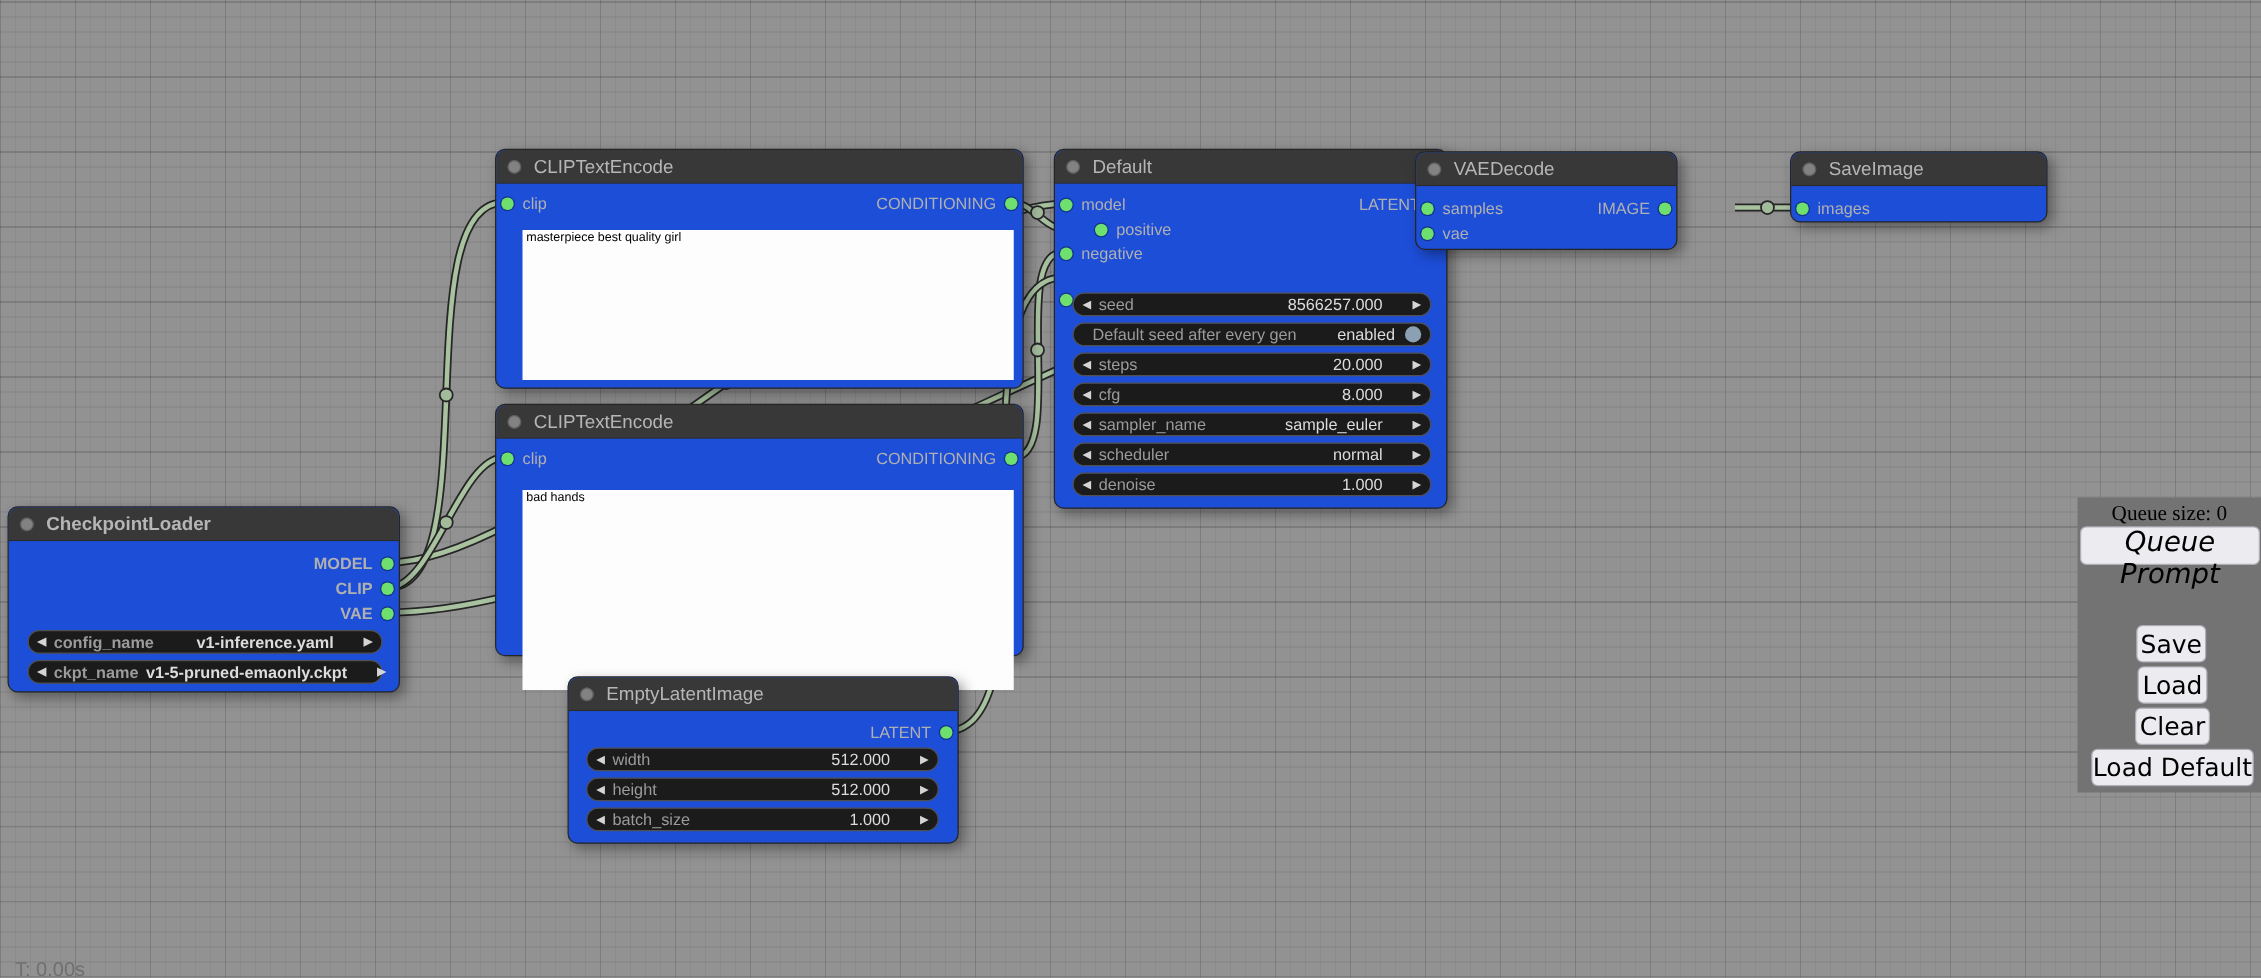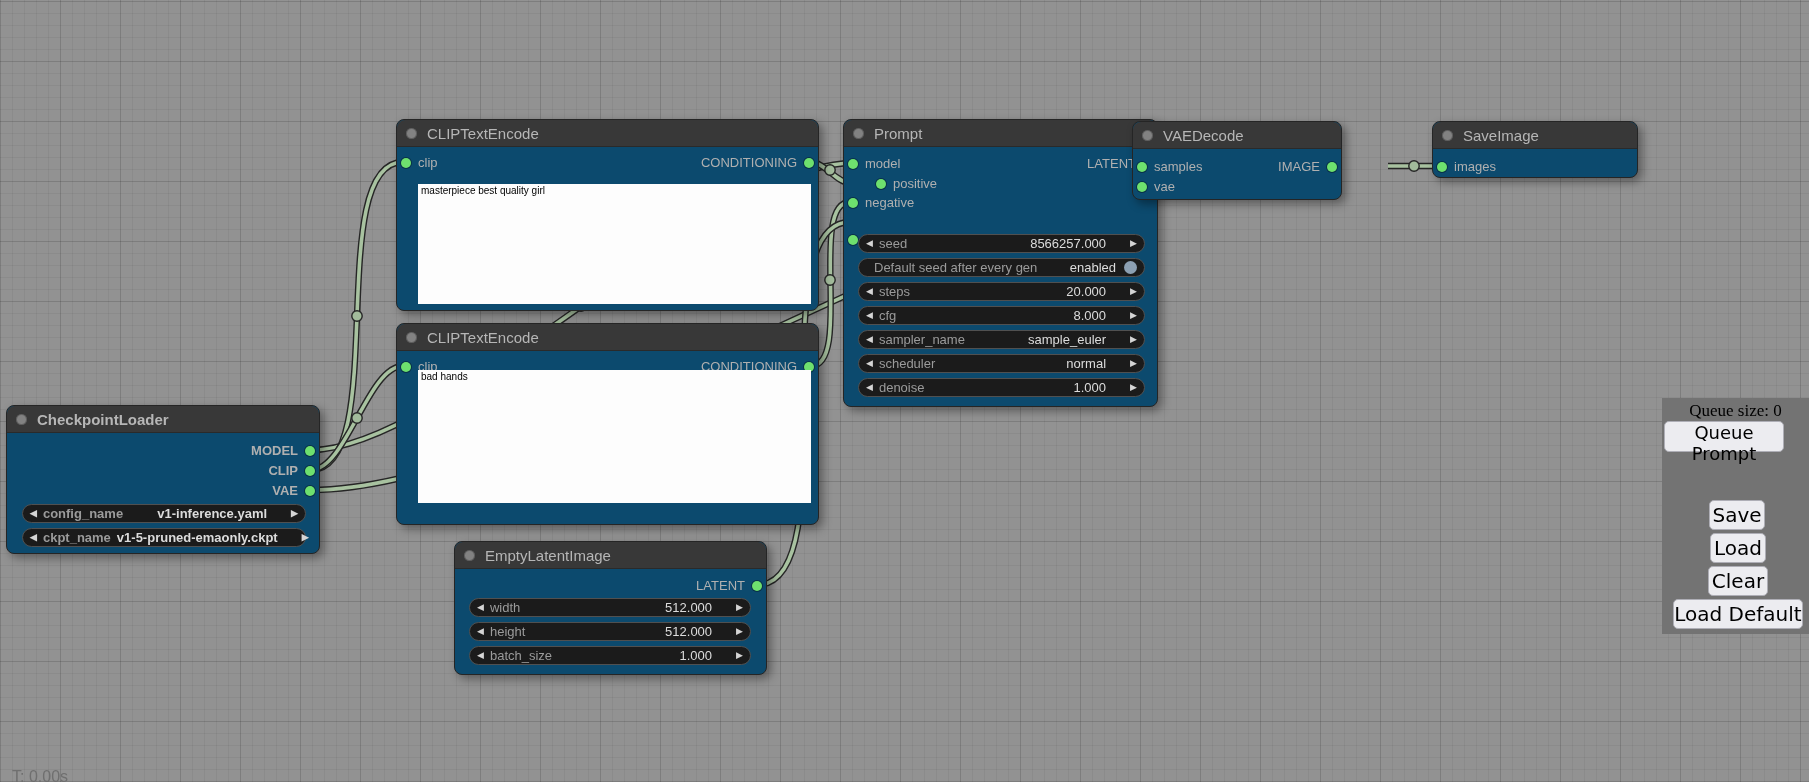--- a/index.html
+++ b/index.html
@@ -14,21 +14,21 @@
       repeating-linear-gradient(0deg,  rgba(0,0,0,0.05) 0 1px, transparent 1px 12px),
       repeating-linear-gradient(90deg, rgba(0,0,0,0.05) 0 1px, transparent 1px 12px);
   }
   .wires { position:absolute; left:0; top:0; z-index:1; }
   .wire-out { fill:none; stroke:#262626; stroke-width:6.4px; }
   .wire-in  { fill:none; stroke:#a8c2a0; stroke-width:3.6px; }
   .link-dot { fill:#a2bb9b; stroke:#262626; stroke-width:1.4px; }
 
   .node {
     position:absolute; z-index:2;
-    background:#0c4a6e;
+    background:#1d4ed8;
     border:1px solid #252525;
     border-radius:8px;
     box-shadow:4px 4px 10px rgba(0,0,0,0.38);
     color:#b4b4b4;
   }
   .node-header {
     position:absolute; left:0; top:0; right:0; height:27px;
     border-bottom:1px solid #2a2a2a; border-radius:8px 8px 0 0;
     background:#383838;
   }
@@ -77,21 +77,21 @@
   .queue-size {
     position:absolute; top:3px; left:0; width:100%; text-align:center;
     font-family:"Liberation Serif", serif; font-size:17px; color:#000;
   }
   .qbtn {
     position:absolute; display:block;
     background:#ececf0; border:1px solid #aeaeb6; border-radius:5px;
     font-family:"DejaVu Sans", sans-serif; color:#000; text-align:center;
     cursor:pointer; padding:0;
   }
-  .btn-queue   { left:2px;  top:23px;  width:120px; height:31px; font-size:18px; }
+  .btn-queue   { left:2px;  top:23px;  width:144px; height:31px; font-size:22px;font-style:italic; }
   .btn-save    { left:47px; top:102px; width:56px;  height:30px; font-size:20px; }
   .btn-load    { left:48px; top:135px; width:56px;  height:30px; font-size:20px; }
   .btn-clear   { left:46px; top:168px; width:60px;  height:30px; font-size:20px; }
   .btn-default { left:11px; top:201px; width:130px; height:30px; font-size:20px; }
 
   .time-label {
     position:absolute; left:12px; top:768px; z-index:2;
     font-size:16px; color:#6f6f6f;
   }
 </style>
@@ -199,27 +199,27 @@
     <span class="node-title">CLIPTextEncode</span>
   </div>
   <div class="slot in" style="top:35px;">
     <span class="dot"></span>
     <span class="slot-label">clip</span>
   </div>
   <div class="slot out" style="top:35px;">
     <span class="slot-label">CONDITIONING</span>
     <span class="dot"></span>
   </div>
-  <textarea class="prompt-text" style="left: 21px; top: 46px; width: 393px; height: 133px;">bad hands</textarea>
+  <textarea class="prompt-text" style="left: 21px; top: 68px; width: 393px; height: 160px;">bad hands</textarea>
 </div>
 
 <div class="node" style="left:843px;top:119px;width:315px;height:288px;">
   <div class="node-header">
     <span class="collapse-dot"></span>
-    <span class="node-title">Prompt</span>
+    <span class="node-title">Default</span>
   </div>
   <div class="slot in" style="top:36px;">
     <span class="dot"></span>
     <span class="slot-label">model</span>
   </div>
   <div class="slot in" style="top:56px;margin-left:28px;">
     <span class="dot"></span>
     <span class="slot-label">positive</span>
   </div>
   <div class="slot in" style="top:75px;">

